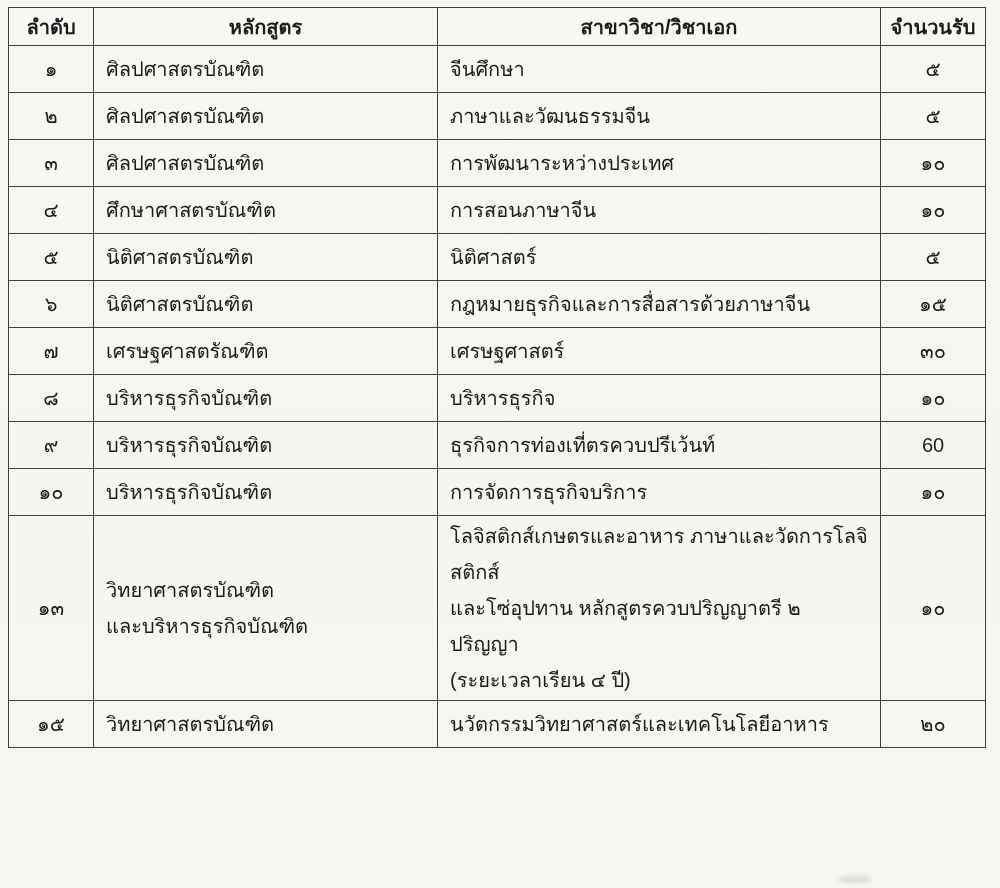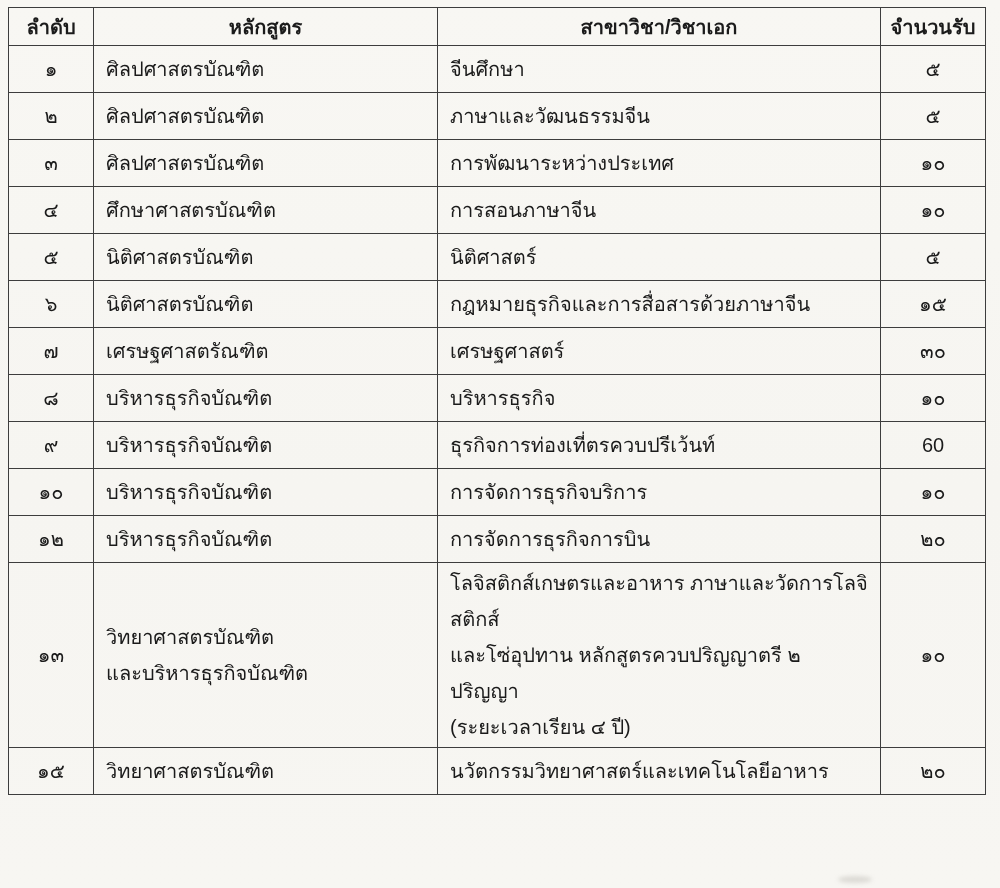--- a/index.html
+++ b/index.html
@@ -201,30 +201,20 @@
     <td class="c-program">
             <div class="cell-line">บริหารธุรกิจบัณฑิต</div>
           </td>
     <td class="c-major">
             <div class="cell-line">การจัดการธุรกิจบริการ</div>
           </td>
     <td class="c-quota">๑๐</td>
   </tr>
 
 
-  <tr>
-    <td class="c-order">๑๒</td>
-    <td class="c-program">
-            <div class="cell-line">บริหารธุรกิจบัณฑิต</div>
-          </td>
-    <td class="c-major">
-            <div class="cell-line">การจัดการธุรกิจการบิน</div>
-          </td>
-    <td class="c-quota">๒๐</td>
-  </tr>
 
   <tr class="tall-row">
     <td class="c-order">๑๓</td>
     <td class="c-program">
             <div class="cell-line">วิทยาศาสตรบัณฑิต</div>
             <div class="cell-line">และบริหารธุรกิจบัณฑิต</div>
           </td>
     <td class="c-major">
             <div class="cell-line">โลจิสติกส์เกษตรและอาหาร ภาษาและวัดการโลจิสติกส์</div>
             <div class="cell-line">และโซ่อุปทาน หลักสูตรควบปริญญาตรี ๒ ปริญญา</div>

